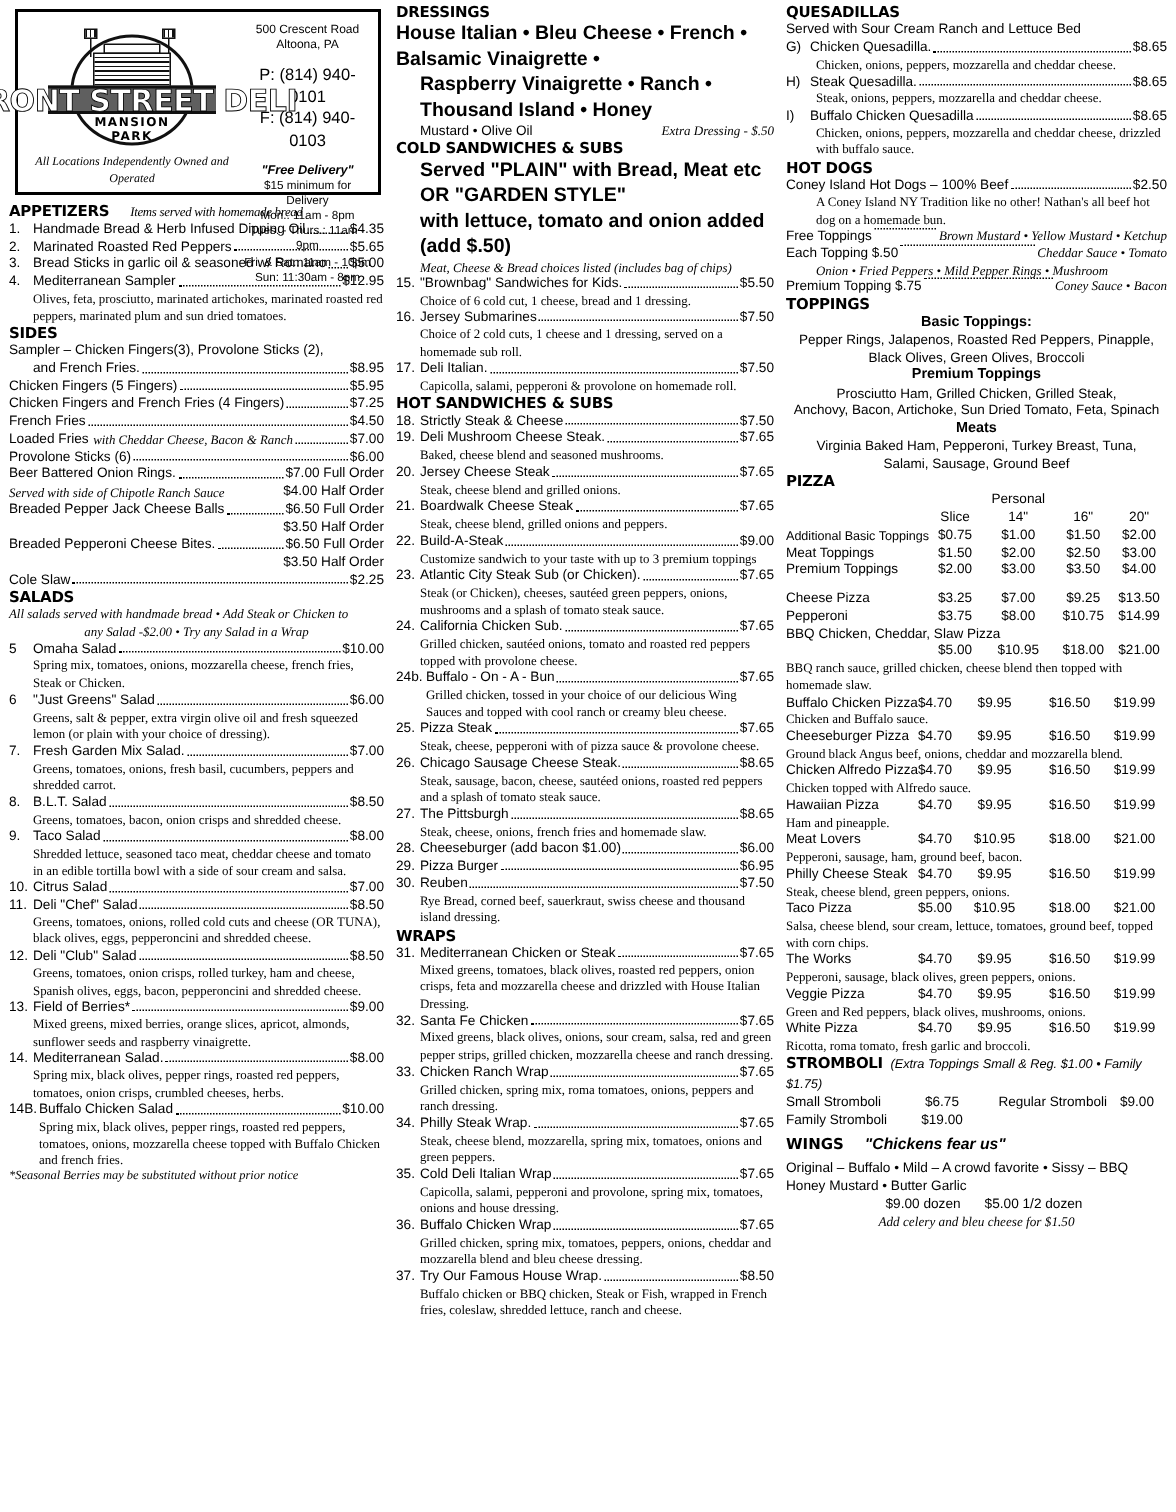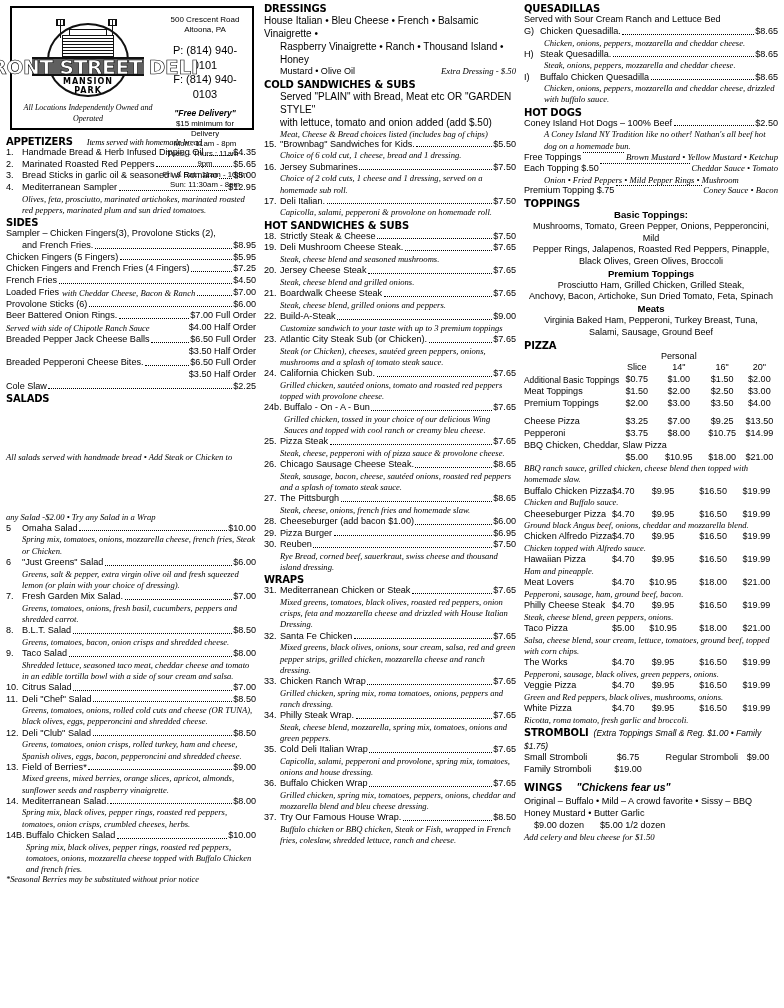--- a/index.html
+++ b/index.html
@@ -98,35 +98,35 @@
   }
   .row { display:flex; align-items:flex-end; font-size: 9.1px; line-height: 1.29; }
   .num { width: 16px; flex: none; }
   .num.wide { width: 20px; }
   .nm { white-space: nowrap; }
   .dots { flex: 1; border-bottom: 1.2px dotted #000; margin: 0 1.5px 3px 1.5px; height: 0; }
   .spacer { flex: 1; }
   .pr { white-space: nowrap; }
   .desc {
     font-family: "Liberation Serif", serif;
-    font-style: italic; font-size: 8.6px; line-height: 1.3;
+    font-size: 8.6px; line-height: 1.3;
     padding-left: 16px;
   }
   .desc.p20 { padding-left: 20px; }
   .desc.p0 { padding-left: 0; }
   .plain { font-size: 9.1px; line-height: 1.3; }
   .plain.ital { font-family:"Liberation Serif",serif; font-style:italic; font-size:8.6px; }
   .ind { padding-left: 16px; }
   .ind20 { padding-left: 20px; }
-  .ctr { text-align: left; }
-  .ital { font-style: italic; margin-top: 48px; }
+  .ctr { text-align: center; }
+  .ital { font-style: italic; }
   .tiny { font-size: 8.4px; }
 
   
-  .para { font-size: 10px; line-height: 1.3; }
+  .para { font-size: 13px; line-height: 1.3; font-weight: bold; }
   .para-ital { font-family:"Liberation Serif", serif; font-style: italic; font-size: 8.6px; }
 
   .sub-ctr-bold { text-align:center; font-weight: bold; font-size: 9.6px; line-height:1.3; }
   .sub-ctr { text-align:center; font-size: 9px; line-height: 1.28; }
 
   
   .pz { width: 100%; border-collapse: collapse; font-size: 9.05px; }
   .pz td { padding: 0; line-height: 1.3; vertical-align: bottom; }
   .pz .c { text-align: center; }
   .pz td.nmcell { white-space: nowrap; }
@@ -453,21 +453,21 @@
           <span class="pr">$7.50</span>
         </div>
       </div>
     <div>
         <div class="row">
           <span class="num">19.</span>
           <span class="nm">Deli Mushroom Cheese Steak.</span>
           <span class="dots"></span>
           <span class="pr">$7.65</span>
         </div>
-        <div class="desc">Steak, cheese blend and seasoned mushrooms.</div>
+        <div class="desc">Baked, cheese blend and seasoned mushrooms.</div>
       </div>
     <div>
         <div class="row">
           <span class="num">20.</span>
           <span class="nm">Jersey Cheese Steak</span>
           <span class="dots"></span>
           <span class="pr">$7.65</span>
         </div>
         <div class="desc">Steak, cheese blend and grilled onions.</div>
       </div>
@@ -688,21 +688,20 @@
       </div>
     <div class="para-ital ind20">Onion • Fried Peppers • Mild Pepper Rings •  Mushroom</div>
     <div class="dl-row">
         <span class="lbl">Premium Topping $.75</span>
         <span class="dots"></span>
         <span class="val">Coney Sauce • Bacon</span>
       </div>
 
     <div class="sec-head">TOPPINGS</div>
     <div class="sub-ctr-bold">Basic Toppings:</div>
-    <div class="sub-ctr">Mushrooms, Tomato, Green Pepper, Onions, Pepperoncini, Mild</div>
     <div class="sub-ctr">Pepper Rings, Jalapenos, Roasted Red Peppers, Pinapple,</div>
     <div class="sub-ctr">Black Olives, Green Olives, Broccoli</div>
     <div class="sub-ctr-bold">Premium Toppings</div>
     <div class="sub-ctr">Prosciutto Ham, Grilled Chicken, Grilled Steak,</div>
     <div class="sub-ctr">Anchovy, Bacon, Artichoke, Sun Dried Tomato, Feta, Spinach</div>
     <div class="sub-ctr-bold">Meats</div>
     <div class="sub-ctr">Virginia Baked Ham, Pepperoni, Turkey Breast, Tuna,</div>
     <div class="sub-ctr">Salami, Sausage, Ground Beef</div>
 
     <div class="sec-head">PIZZA</div>

